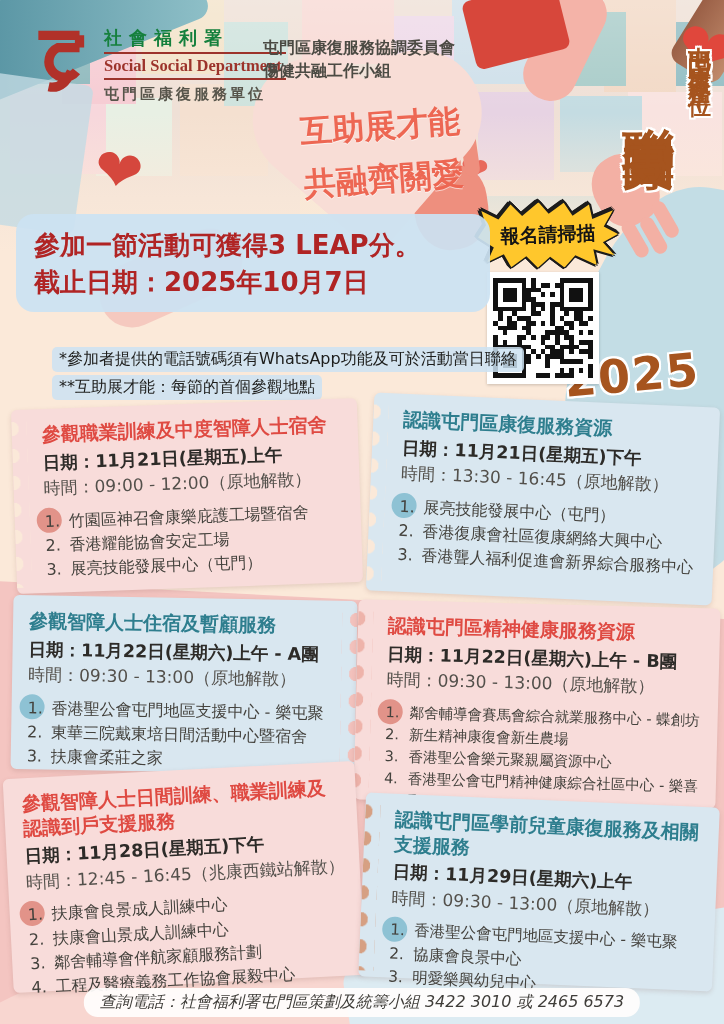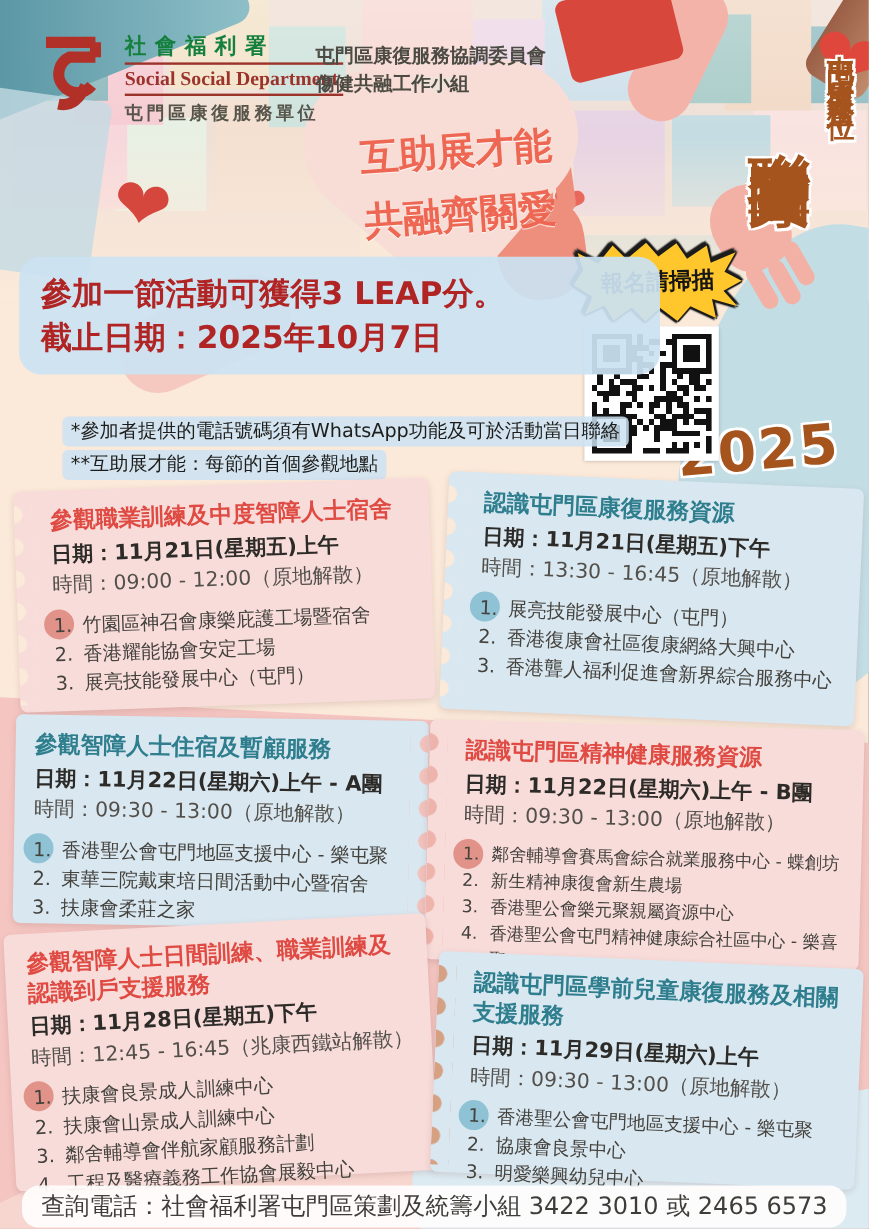--- a/index.html
+++ b/index.html
@@ -100,21 +100,21 @@
     filter:drop-shadow(1.5px 1.5px 0 #1c1c1c) drop-shadow(-1.5px -1.5px 0 #1c1c1c)
            drop-shadow(1.5px -1.5px 0 #1c1c1c) drop-shadow(-1.5px 1.5px 0 #1c1c1c);}
   .badge{width:100%;height:100%;background:#ffc72c;display:flex;align-items:center;justify-content:center;
     clip-path:polygon(0% 50%,6% 32%,3% 10%,15% 24%,24% 2%,32% 20%,44% 0%,51% 18%,62% 2%,
       68% 22%,80% 6%,82% 28%,97% 16%,90% 40%,100% 52%,89% 64%,97% 84%,82% 74%,84% 98%,
       69% 82%,61% 100%,51% 83%,42% 99%,34% 81%,23% 97%,18% 77%,6% 88%,11% 66%);
     font-size:19px;font-weight:bold;color:#151515;transform:rotate(-2deg);}
   .qr-box{position:absolute;left:487px;top:272px;width:112px;height:112px;background:#fff;
     display:flex;align-items:center;justify-content:center;box-shadow:0 1px 3px rgba(0,0,0,.2);}
   
-  .leap-box{position:absolute;left:16px;top:214px;width:534px;box-sizing:border-box;
+  .leap-box{position:absolute;left:16px;top:214px;width:474px;box-sizing:border-box;
     background:rgba(203,226,242,.93);border-radius:18px;padding:13px 18px 11px;
     color:#b02424;font-weight:bold;font-size:26px;line-height:1.42;}
   .notes{position:absolute;left:16px;top:344px;width:480px;font-size:16px;color:#1d1d1b;margin-left:36px;}
   .note-line{display:table;background:rgba(203,226,242,.85);border-radius:5px;
     padding:2px 7px;margin:3px 0;}
   
   .card{position:absolute;box-sizing:border-box;border-radius:6px;
     padding:13px 14px 10px 30px;box-shadow:0 2px 5px rgba(120,80,70,.18);}
   .card.pink{background:#f8dcda;}
   .card.blue{background:#d9e7f0;}
@@ -140,21 +140,21 @@
   .c3{left:12px;top:598px;width:344px;height:174px;transform:rotate(1deg);--hole:#f2c1bc;
       padding:13px 30px 10px 16px;}
   .c4{left:356px;top:604px;width:362px;height:200px;transform:rotate(1.5deg);--hole:#eeb3aa;}
   .c4 .stops{font-size:14.5px;}
   .c5{left:8px;top:770px;width:352px;height:214px;transform:rotate(-3deg);padding-left:18px;}
   .c6{left:362px;top:800px;width:354px;height:184px;transform:rotate(2.5deg);--hole:#d6a083;}
   .c6 .stops{font-size:15.5px;}
   
   .footer-pill{position:absolute;left:50%;top:988px;transform:translateX(-50%);
     background:rgba(255,253,252,.94);border-radius:14px;padding:4px 16px;
-    font-size:20px;color:#3f3d39;white-space:nowrap;}
+    font-size:16px;color:#3f3d39;white-space:nowrap;font-style:italic;}
 </style>
 </head>
 <body>
 
 <div id="poster">
 
   <div class="collage"></div>
   <div class="teal-corner"></div>
   <div class="washi-left"></div>
   <div class="pencil"></div>

